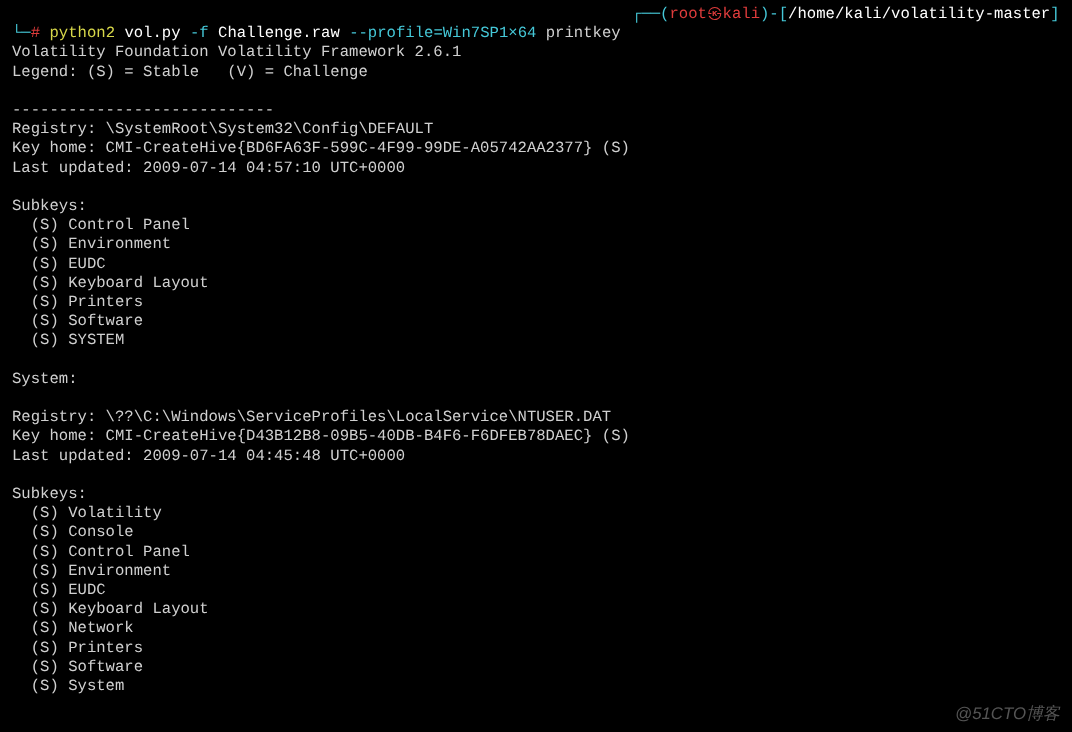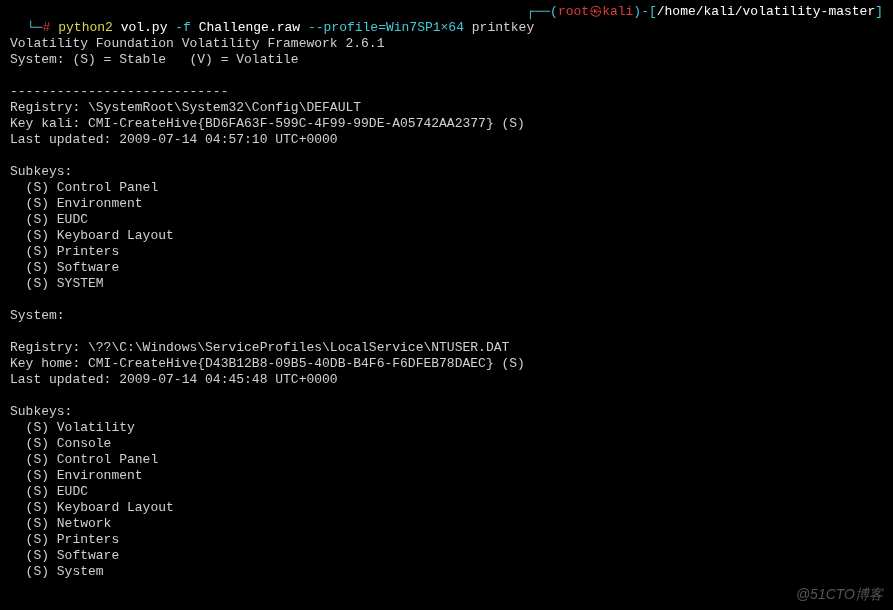--- a/index.html
+++ b/index.html
@@ -18,21 +18,20 @@
       height: 610px;
       overflow: hidden;
       position: relative;
     }
     .prompt-line {
       white-space: pre;
       text-align: right;
     }
     .prompt-line2 {
       white-space: pre;
-      margin-left: 17px;
     }
     .red { color: #e03c3c; }
     .yellow { color: #d8d84a; }
     .cyan { color: #45c8d8; }
     .white { color: #ffffff; }
     .grayish { color: #d0d0d0; }
     .output {
       color: #d0d0d0;
       white-space: pre;
     }
@@ -49,25 +48,25 @@
       font-family: Arial, sans-serif;
       font-style: italic;
     }
   </style>
 </head>
 <body>
 
 <div class="prompt-line"><span class="cyan">┌──(</span><span class="red">root</span><span class="red">㉿</span><span class="red">kali</span><span class="cyan">)-[</span><span class="white">/home/kali/volatility-master</span><span class="cyan">]</span></div>
 <div class="prompt-line2"><span class="cyan">└─</span><span class="red">#</span><span> </span><span class="yellow">python2</span><span> </span><span class="white">vol.py</span><span class="grayish"> </span><span class="cyan">-f</span><span> </span><span class="white">Challenge.raw</span><span> </span><span class="cyan">--profile=Win7SP1×64</span><span class="grayish"> </span><span class="grayish">printkey</span></div>
 <div class="output line">Volatility Foundation Volatility Framework 2.6.1</div>
-<div class="output line">System: (S) = Stable   (V) = Volatile</div>
+<div class="output line">Legend: (S) = Stable   (V) = Challenge</div>
 <div class="output line">&nbsp;</div>
 <div class="output line">----------------------------</div>
 <div class="output line">Registry: \SystemRoot\System32\Config\DEFAULT</div>
-<div class="output line">Key kali: CMI-CreateHive{BD6FA63F-599C-4F99-99DE-A05742AA2377} (S)</div>
+<div class="output line">Key home: CMI-CreateHive{BD6FA63F-599C-4F99-99DE-A05742AA2377} (S)</div>
 <div class="output line">Last updated: 2009-07-14 04:57:10 UTC+0000</div>
 <div class="output line">&nbsp;</div>
 <div class="output line">Subkeys:</div>
 <div class="output line">  (S) Control Panel</div>
 <div class="output line">  (S) Environment</div>
 <div class="output line">  (S) EUDC</div>
 <div class="output line">  (S) Keyboard Layout</div>
 <div class="output line">  (S) Printers</div>
 <div class="output line">  (S) Software</div>
 <div class="output line">  (S) SYSTEM</div>

